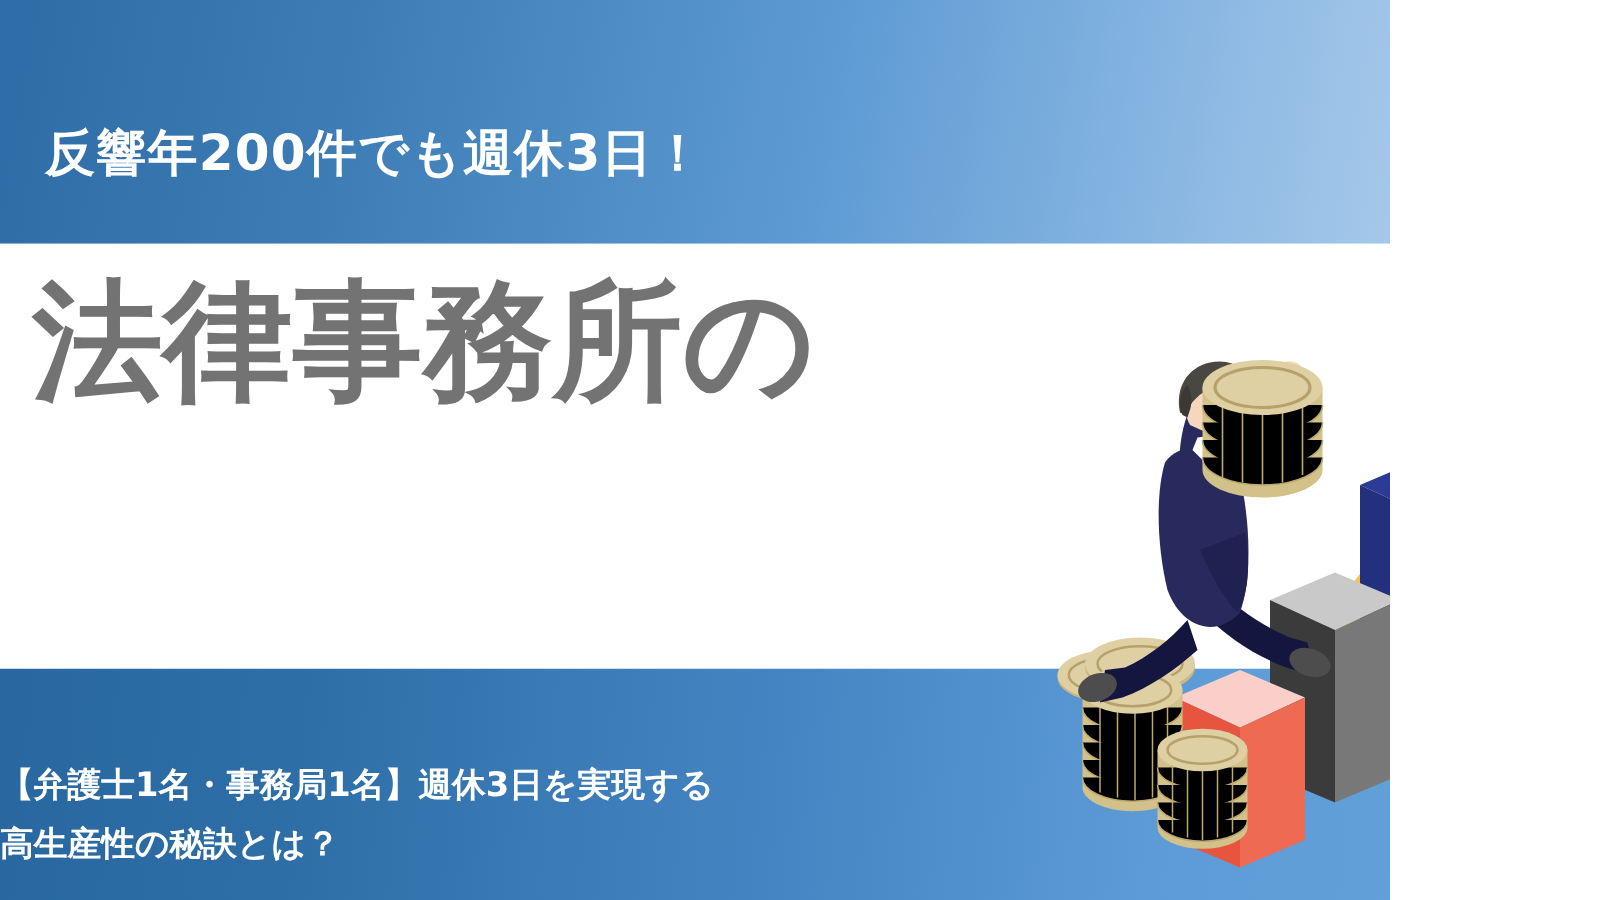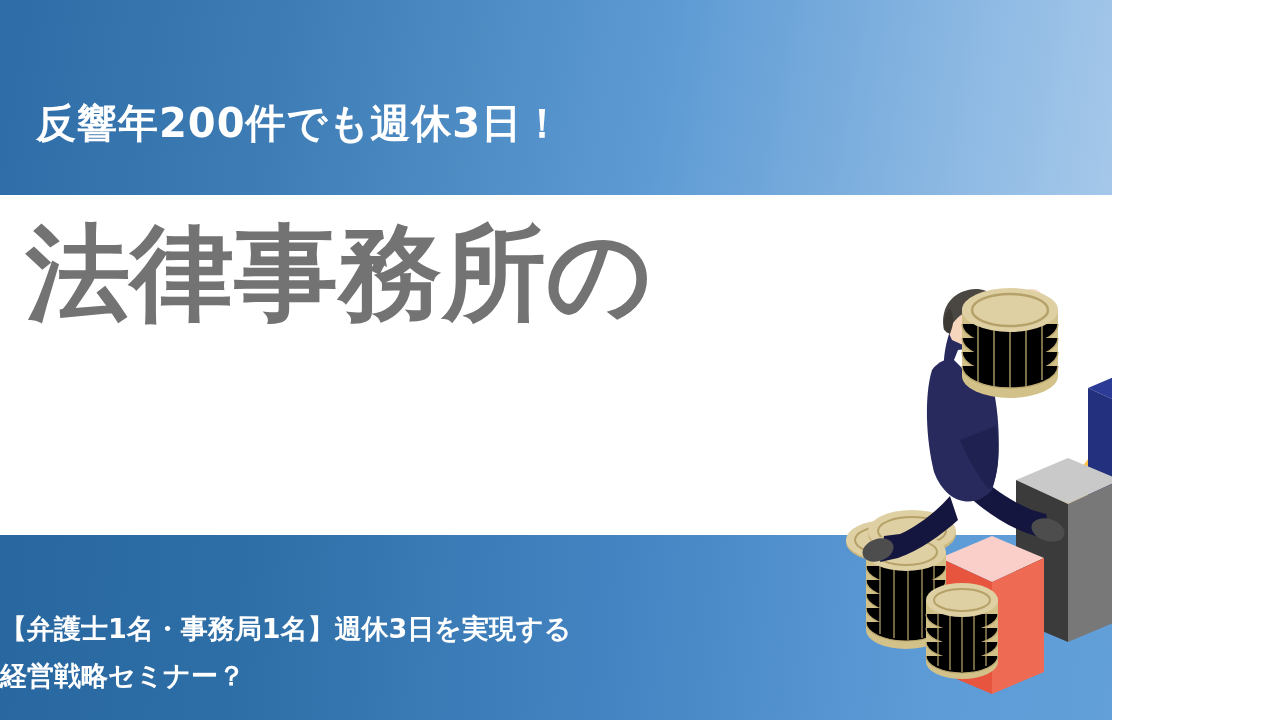--- a/index.html
+++ b/index.html
@@ -96,21 +96,21 @@
   <div class="band-bottom"></div>
 
   <div class="kicker">反響年200件でも週休3日！</div>
 
   <div class="title-wrap">
     <div class="title-line title-line-1">法律事務所の</div>
   </div>
 
   <div class="subtitle">
     <div>【弁護士1名・事務局1名】週休3日を実現する</div>
-    <div>経営戦略セミナー？</div>
+    <div>高生産性の秘訣とは？</div>
   </div>
 
   <div class="illo">
     <svg viewBox="0 0 440 530" xmlns="http://www.w3.org/2000/svg">
 
       <g>
         <path d="M233 345 C250 300 290 250 330 216 L316 200 L372 182 L377 244 L360 228
                  C316 262 278 312 262 358 Z" fill="#e3e3e3"></path>
         <path d="M233 345 C248 302 282 258 320 224 L334 240 C298 272 266 312 252 352 Z" fill="#e3e3e3"></path>
       </g>

